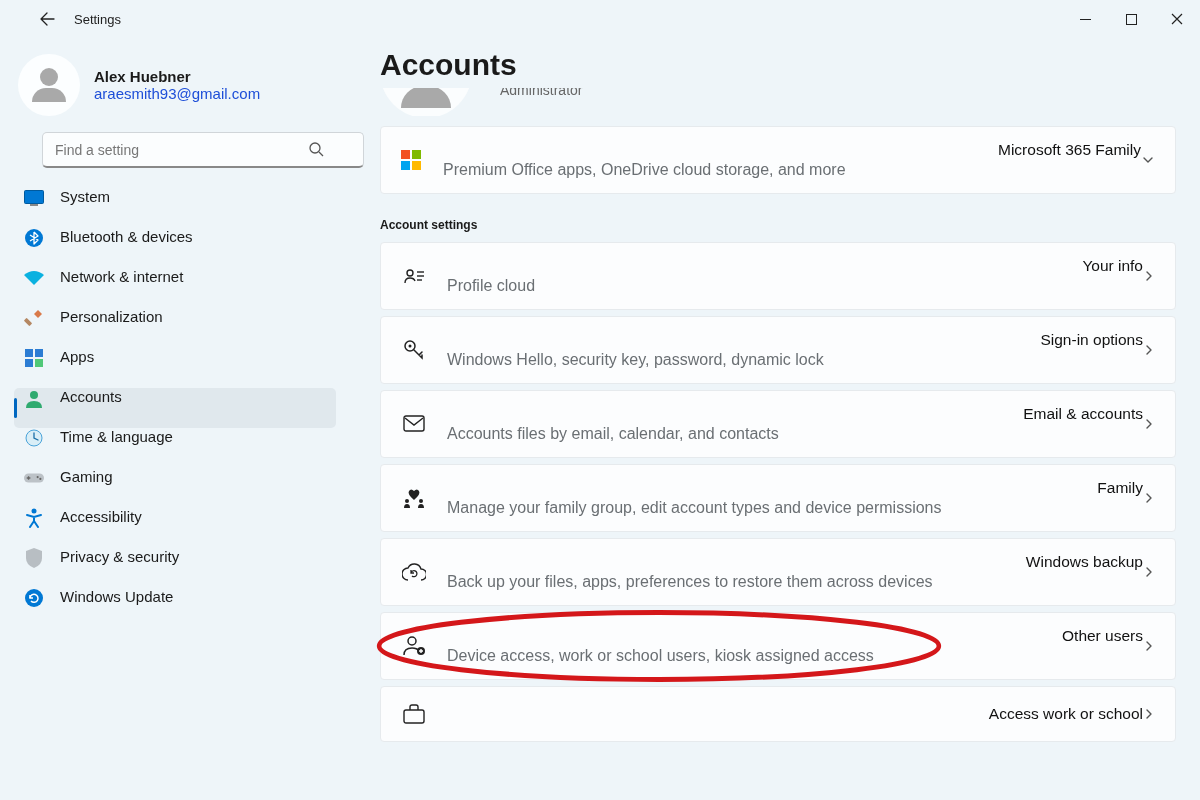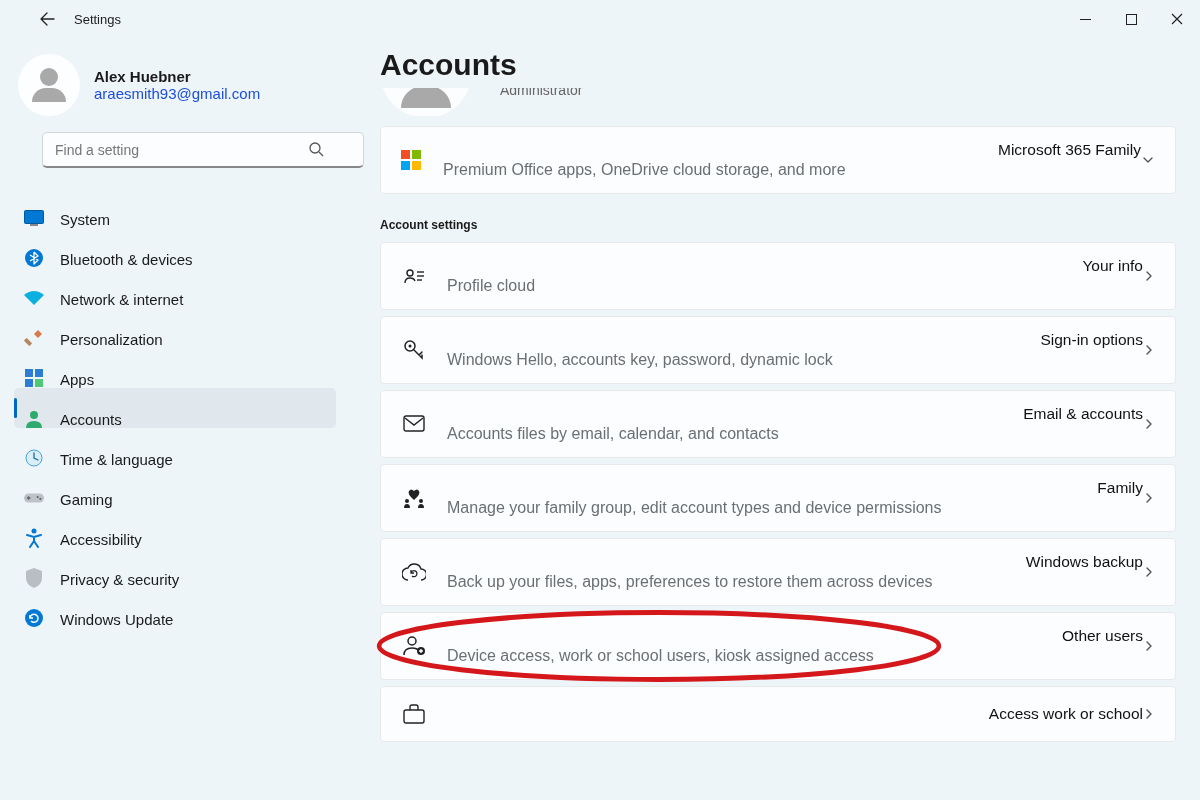--- a/index.html
+++ b/index.html
@@ -16,21 +16,21 @@
   .av-head { width: 18px; height: 18px; border-radius: 50%; background: #a9a9a9; }
   .av-body { width: 34px; height: 14px; border-radius: 14px 14px 0 0; background: #a9a9a9; margin-top: 2px; }
   .avwrap { display:flex; flex-direction:column; align-items:center; }
   .pname { font-weight: 700; font-size: 15px; }
   .pemail { font-size: 15px; color: #1d4ed8; }
   .search { position: relative; margin-bottom: 20px; }
   .search input { width: 100%; height: 36px; border: 1px solid #d0d5d9; border-bottom: 2px solid #888; border-radius: 5px; padding: 0 40px 0 12px; font-size: 14px; background: #fbfdfe; color: #333; outline: none; margin-left: 28px; }
   .search input::placeholder { color: #777; }
   .search .sicon { position: absolute; right: 12px; top: 9px; }
   .nav { list-style: none; }
-  .nav li { display: flex; align-items: flex-end; height: 40px; padding: 0 10px; border-radius: 5px; font-size: 15px; cursor: pointer; gap: 16px; }
+  .nav li { display: flex; align-items: flex-start; height: 40px; padding: 0 10px; border-radius: 5px; font-size: 15px; cursor: pointer; gap: 16px; }
   .nav li.active { background: #e0e8ed; position: relative; }
   .nav li.active::before { content: ""; position: absolute; left: 0; top: 10px; bottom: 10px; width: 3px; background: #0067c0; border-radius: 2px; }
   .icon { width: 20px; height: 20px; display: flex; align-items: center; justify-content: center; font-size: 16px;}
   .main { flex: 1; padding: 10px 24px 0 30px; overflow: hidden; position: relative; }
   .page-title { font-size: 30px; font-weight: 600; margin-bottom: 6px; }
   .cutoff { height: 28px; overflow: hidden; position: relative; margin-bottom: 10px; }
   .cutoff .avcircle { width: 92px; height: 92px; border-radius: 50%; background: #fbfdfe; display: flex; align-items:flex-end; justify-content:center; position:absolute; left:0; top:-62px; }
   .cutoff .avcircle .body2 { width: 50px; height: 22px; border-radius: 22px 22px 0 0; background:#a9a9a9; margin-bottom:10px;}
   .cutoff .admin { position:absolute; left:120px; top:-6px; font-size:14px; color:#666; }
   .section-label { font-weight: 600; font-size: 12px; margin: 24px 0 10px 0; }
@@ -255,21 +255,21 @@
         <div class="card">
           <span class="icon">
             <svg width="24" height="24" viewBox="0 0 24 24">
               <circle cx="8" cy="8" r="5" stroke="#222" stroke-width="1.5" fill="none"></circle>
               <circle cx="8" cy="8" r="1.5" fill="#222"></circle>
               <path d="M12 12 L20 20 L20 17 M17 17 L20 14" stroke="#222" stroke-width="1.5" fill="none" stroke-linecap="round"></path>
             </svg>
           </span>
           <div class="txt">
             <div class="ttl">Sign-in options</div>
-            <div class="sub">Windows Hello, accounts key, password, dynamic lock</div>
+            <div class="sub">Windows Hello, security key, password, dynamic lock</div>
           </div>
           <span class="chev">
             <svg width="12" height="12" viewBox="0 0 12 12">
               <path d="M4 2 L8 6 L4 10" stroke="#555" stroke-width="1.4" fill="none" stroke-linecap="round" stroke-linejoin="round"></path>
             </svg>
           </span>
         </div>
         <div class="card">
           <span class="icon">
             <svg width="22" height="18" viewBox="0 0 22 18">

